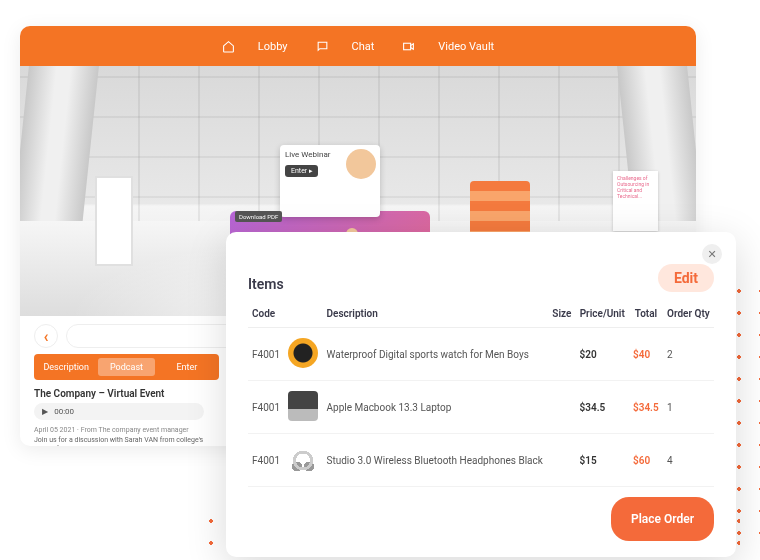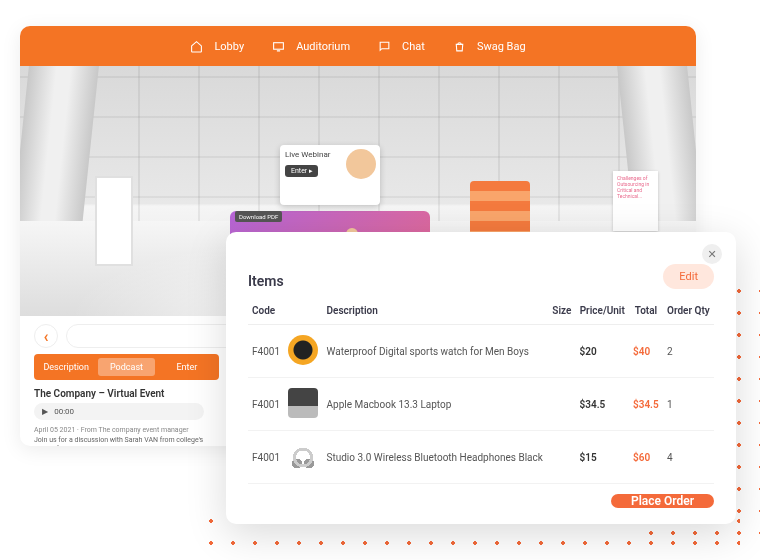--- a/index.html
+++ b/index.html
@@ -1,39 +1,39 @@
 <!DOCTYPE html>
 <html><head>
 <meta charset="utf-8">
 <style>
 * { margin:0; padding:0; box-sizing:border-box; font-family:-apple-system,BlinkMacSystemFont,"Segoe UI",Roboto,sans-serif; }
 body { width:760px; height:560px; background:#fff; position:relative; overflow:hidden; }
 
 .event-window { position:absolute; top:26px; left:20px; width:676px; height:420px; background:#fff; border-radius:10px; overflow:hidden; box-shadow:0 4px 20px rgba(0,0,0,0.08); }
 .topbar { background:#f47424; height:40px; display:flex; align-items:center; justify-content:center; gap:10px; padding:0 20px; }
-.nav-item { display:flex; align-items:center; gap:11px; color:#fff; font-size:11px; padding:5px 9px; border-radius:4px; cursor:pointer; }
+.nav-item { display:flex; align-items:center; gap:23px; color:#fff; font-size:11px; padding:5px 9px; border-radius:4px; cursor:pointer; }
 .nav-item.active { background:rgba(255,255,255,0.25); }
 .nav-icon { width:13px; height:13px; display:inline-block; }
 
 .hall { position:relative; height:250px; background:linear-gradient(180deg,#d9d9d9 0%,#e8e8e8 55%,#f5f5f5 56%,#e0e0e0 100%); overflow:hidden; }
 .hall::before { content:""; position:absolute; inset:0; background:
   repeating-linear-gradient(90deg,transparent 0 58px,rgba(0,0,0,0.07) 58px 60px),
   repeating-linear-gradient(0deg,transparent 0 38px,rgba(0,0,0,0.06) 38px 40px);
   opacity:0.9; }
 .pillar { position:absolute; top:0; width:70px; height:170px; background:linear-gradient(90deg,#c8c8c8,#f0f0f0 40%,#f0f0f0 60%,#c8c8c8); }
 .pillar.l { left:0; transform:skewX(-6deg); }
 .pillar.r { right:0; transform:skewX(6deg); }
 .floor { position:absolute; bottom:0; left:0; right:0; height:95px; background:linear-gradient(180deg,#f6f6f6,#ddd); }
 .floor::after { content:""; position:absolute; inset:0; background:radial-gradient(ellipse at 50% 100%,rgba(255,255,255,0.9),transparent 60%); }
 .banner { position:absolute; left:75px; top:110px; width:38px; height:90px; background:#fff; border:2px solid #e0e0e0; }
 
 .booth { position:absolute; left:200px; top:85px; width:270px; height:150px; }
 .booth-banner { position:absolute; right:-40px; top:30px; width:60px; height:90px; background:repeating-linear-gradient(180deg,#f47a3e 0 10px,#f9a56b 10px 20px); border-radius:4px 4px 0 0; }
 .booth-desk { position:absolute; bottom:0; left:10px; width:200px; height:90px; background:linear-gradient(135deg,#b565d6,#e96a8d); border-radius:6px; }
-.tv { position:absolute; top:-6px; left:60px; width:100px; height:60px; background:#fff; border-radius:4px; box-shadow:0 2px 6px rgba(0,0,0,0.2); display:flex; flex-direction:column; align-items:flex-start; padding:5px; font-size:8px; color:#444;}
+.tv { position:absolute; top:-6px; left:60px; width:100px; height:72px; background:#fff; border-radius:4px; box-shadow:0 2px 6px rgba(0,0,0,0.2); display:flex; flex-direction:column; align-items:flex-start; padding:5px; font-size:8px; color:#444;}
 .tv .face { position:absolute; right:4px; top:4px; width:30px; height:30px; border-radius:50%; background:#f2c79b; }
 .enter-btn { margin-top:6px; background:#444; color:#fff; font-size:7px; padding:2px 6px; border-radius:3px; }
 .kiosk { position:absolute; bottom:0; width:20px; height:30px; background:#e96a8d; border-radius:3px 3px 0 0; }
 .kiosk::before { content:""; position:absolute; top:-10px; left:2px; width:16px; height:10px; background:#fff; border-radius:2px; }
 .kiosk.k1{left:40px;} .kiosk.k2{left:90px;} .kiosk.k3{left:165px;}
 .person { position:absolute; bottom:28px; left:118px; width:28px; height:45px; }
 .person .head{width:12px;height:12px;border-radius:50%;background:#f2c79b;margin:0 auto;}
 .person .body{width:20px;height:30px;background:#fff;border-radius:6px 6px 0 0;margin:1px auto 0;}
 .plant { position:absolute; right:85px; bottom:20px; width:40px; height:70px; }
 .plant::before{content:"";position:absolute;bottom:0;left:12px;width:16px;height:14px;background:#8a8a8a;border-radius:2px;}
@@ -51,33 +51,33 @@
 .article-title { font-size:10px; font-weight:600; margin:8px 0 4px; color:#333;}
 .audio { display:flex; align-items:center; gap:6px; background:#f3f3f3; border-radius:10px; padding:4px 8px; font-size:8px; color:#555; width:170px;}
 .meta { font-size:7px; color:#888; margin:6px 0 2px;}
 .desc { font-size:7px; color:#666; line-height:1.3; max-width:180px;}
 
 .cart { position:absolute; top:232px; left:226px; width:510px; background:#fff; border-radius:10px; box-shadow:0 10px 40px rgba(0,0,0,0.15); padding:18px 22px 16px; }
 .cart-title { font-size:18px; font-weight:700; color:#3a3a4a;}
 .close-x { position:absolute; top:12px; right:14px; width:20px; height:20px; border-radius:50%; background:#efefef; display:flex; align-items:center; justify-content:center; font-size:11px; color:#777; cursor:pointer;}
 .items-row { display:flex; justify-content:space-between; align-items:flex-end; margin:14px 0 8px;}
 .items-label { font-size:14px; font-weight:600; color:#3a3a4a;}
-.edit-btn { background:#ffe7dd; color:#f46a3a; font-size:11px; font-weight:400; padding:6px 16px; border-radius:14px; border:none; cursor:pointer;}
+.edit-btn { background:#ffe7dd; color:#f46a3a; font-size:14px; font-weight:700; padding:6px 16px; border-radius:14px; border:none; cursor:pointer;}
 table { width:100%; border-collapse:collapse; font-size:10px;}
 thead th { text-align:left; padding:8px 4px; color:#3a3a4a; font-weight:600; border-bottom:1px solid #eee;}
 thead th.r { text-align:center;}
 tbody td { padding:10px 4px; border-bottom:1px solid #f2f2f2; color:#555; vertical-align:middle;}
 tbody td.r { text-align:left;}
 .thumb { width:30px; height:30px; display:inline-block; border-radius:4px;}
 .th-watch { background:radial-gradient(circle at 50% 50%,#222 0 9px,transparent 10px),#f5a623; border-radius:50%;}
 .th-laptop { background:linear-gradient(180deg,#444 0 60%,#bbb 60%);}
 .th-head { background:radial-gradient(circle at 50% 55%,transparent 0 7px,#ccc 7px 10px,transparent 10px),radial-gradient(circle at 30% 75%,#999 0 5px,transparent 5px),radial-gradient(circle at 70% 75%,#999 0 5px,transparent 5px);}
 .price { font-weight:600; color:#333;}
 .total-c { color:#f46a3a; font-weight:600;}
-.place-order { float:right; margin-top:10px; background:#f46a3a; color:#fff; font-size:12px; font-weight:600; padding:0 20px; border-radius:18px; border:none; cursor:pointer;}
+.place-order { float:right; margin-top:10px; background:#f46a3a; color:#fff; font-size:12px; font-weight:600; padding:15px 20px; border-radius:18px; border:none; cursor:pointer;}
 
 .dots { position:absolute; width:120px; height:260px; background:radial-gradient(circle,#f46a3a 2px,transparent 2px); background-size:22px 22px; }
 .dots.d1 { top:280px; right:0;}
 .dots.d2 { bottom:0; left:200px; width:540px; height:50px;}
 </style>
 </head>
 <body>
 
 <div class="dots d1"></div>
 <div class="dots d2"></div>
@@ -85,37 +85,30 @@
 <div class="event-window">
   <div class="topbar">
     <div class="nav-item">
       <svg class="nav-icon" viewBox="0 0 24 24" fill="none" stroke="#fff" stroke-width="2">
           <path d="M3 11l9-8 9 8v10a1 1 0 01-1 1H4a1 1 0 01-1-1z"></path>
         </svg>
       <span>Lobby</span>
     </div>
     <div class="nav-item">
       <svg class="nav-icon" viewBox="0 0 24 24" fill="none" stroke="#fff" stroke-width="2">
-          <rect x="3" y="5" width="18" height="12"></rect>
-          <path d="M9 20h6"></path>
-        </svg>
-      <span>Auditorium</span>
-    </div>
-    <div class="nav-item">
-      <svg class="nav-icon" viewBox="0 0 24 24" fill="none" stroke="#fff" stroke-width="2">
           <path d="M4 4h16v12H7l-3 3z"></path>
         </svg>
       <span>Chat</span>
     </div>
     <div class="nav-item">
       <svg class="nav-icon" viewBox="0 0 24 24" fill="none" stroke="#fff" stroke-width="2">
-          <path d="M6 8h12l-1 12H7z"></path>
-          <path d="M9 8a3 3 0 016 0"></path>
+          <rect x="3" y="6" width="13" height="12"></rect>
+          <path d="M16 10l5-3v10l-5-3z"></path>
         </svg>
-      <span>Swag Bag</span>
+      <span>Video Vault</span>
     </div>
   </div>
 
   <div class="hall">
     <div class="pillar l"></div>
     <div class="pillar r"></div>
     <div class="floor"></div>
     <div class="banner"></div>
     <div class="booth">
       <div class="booth-banner"></div>

